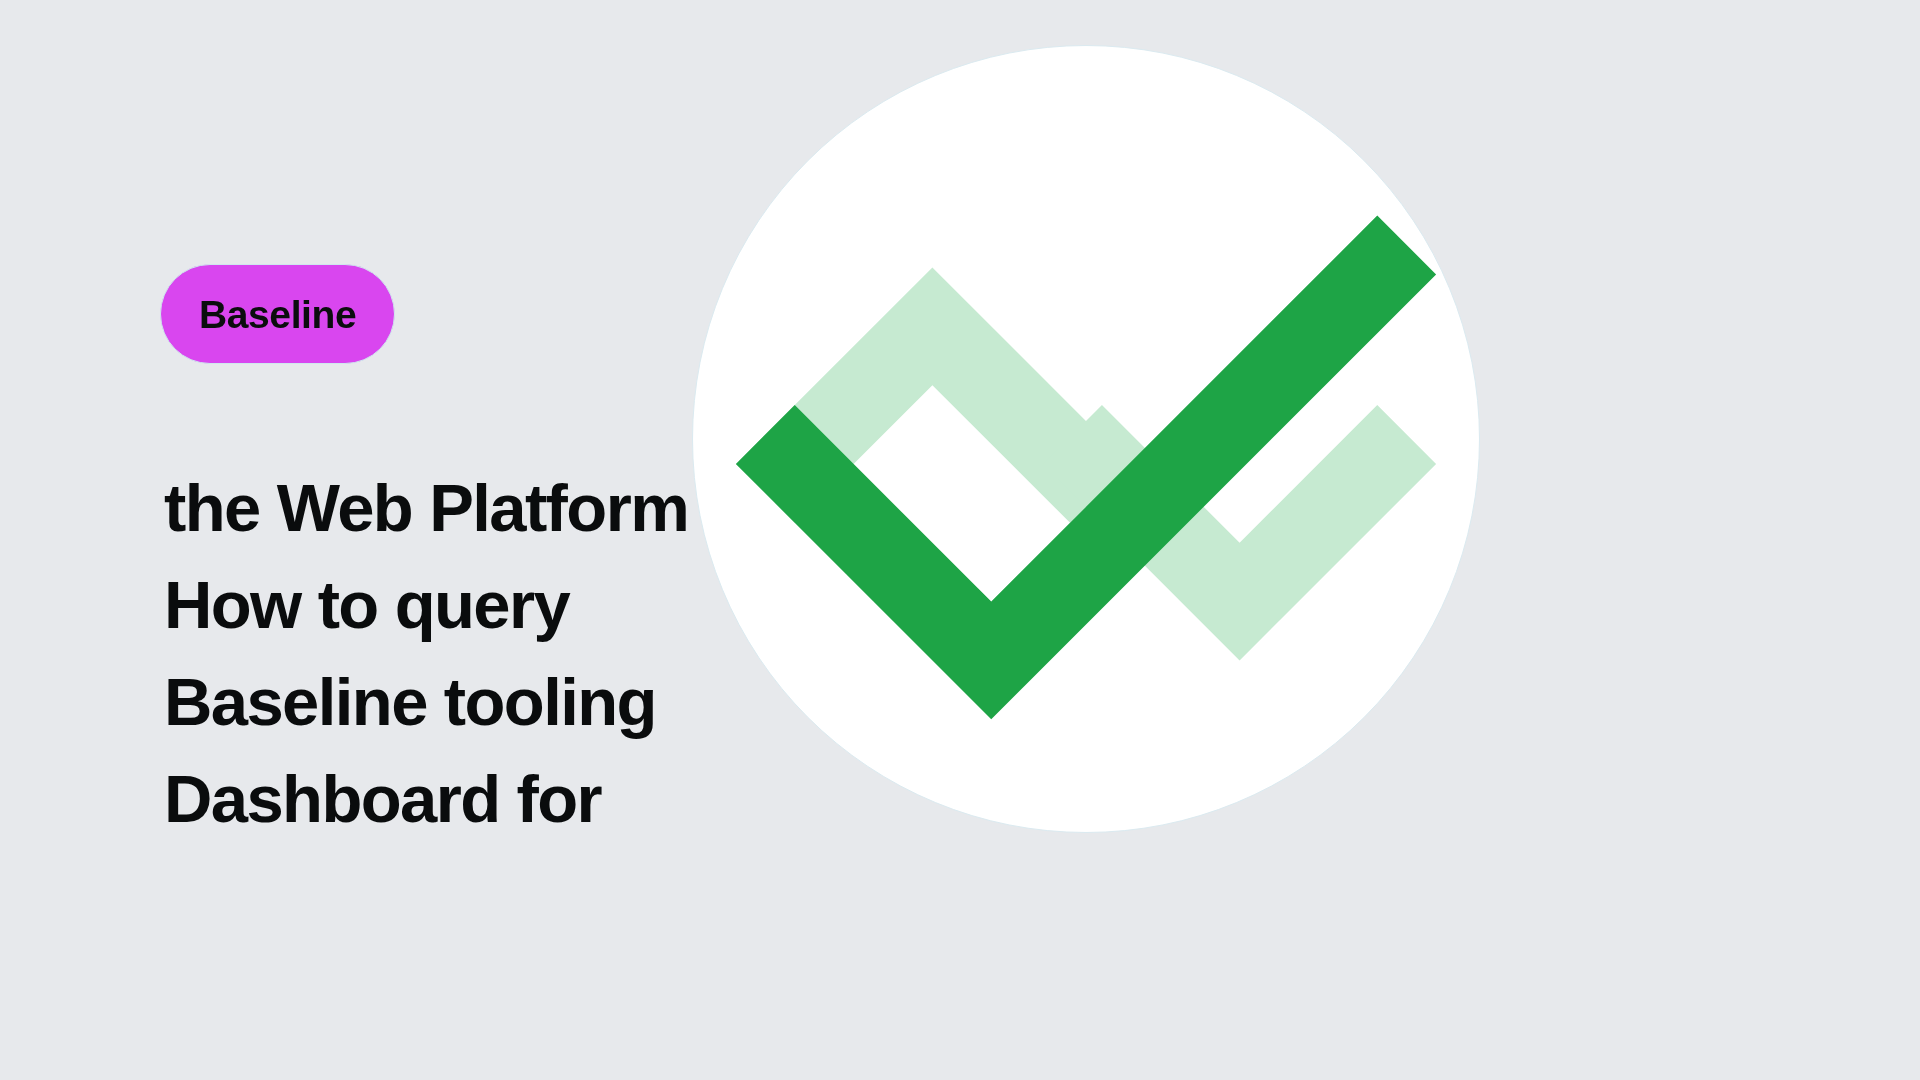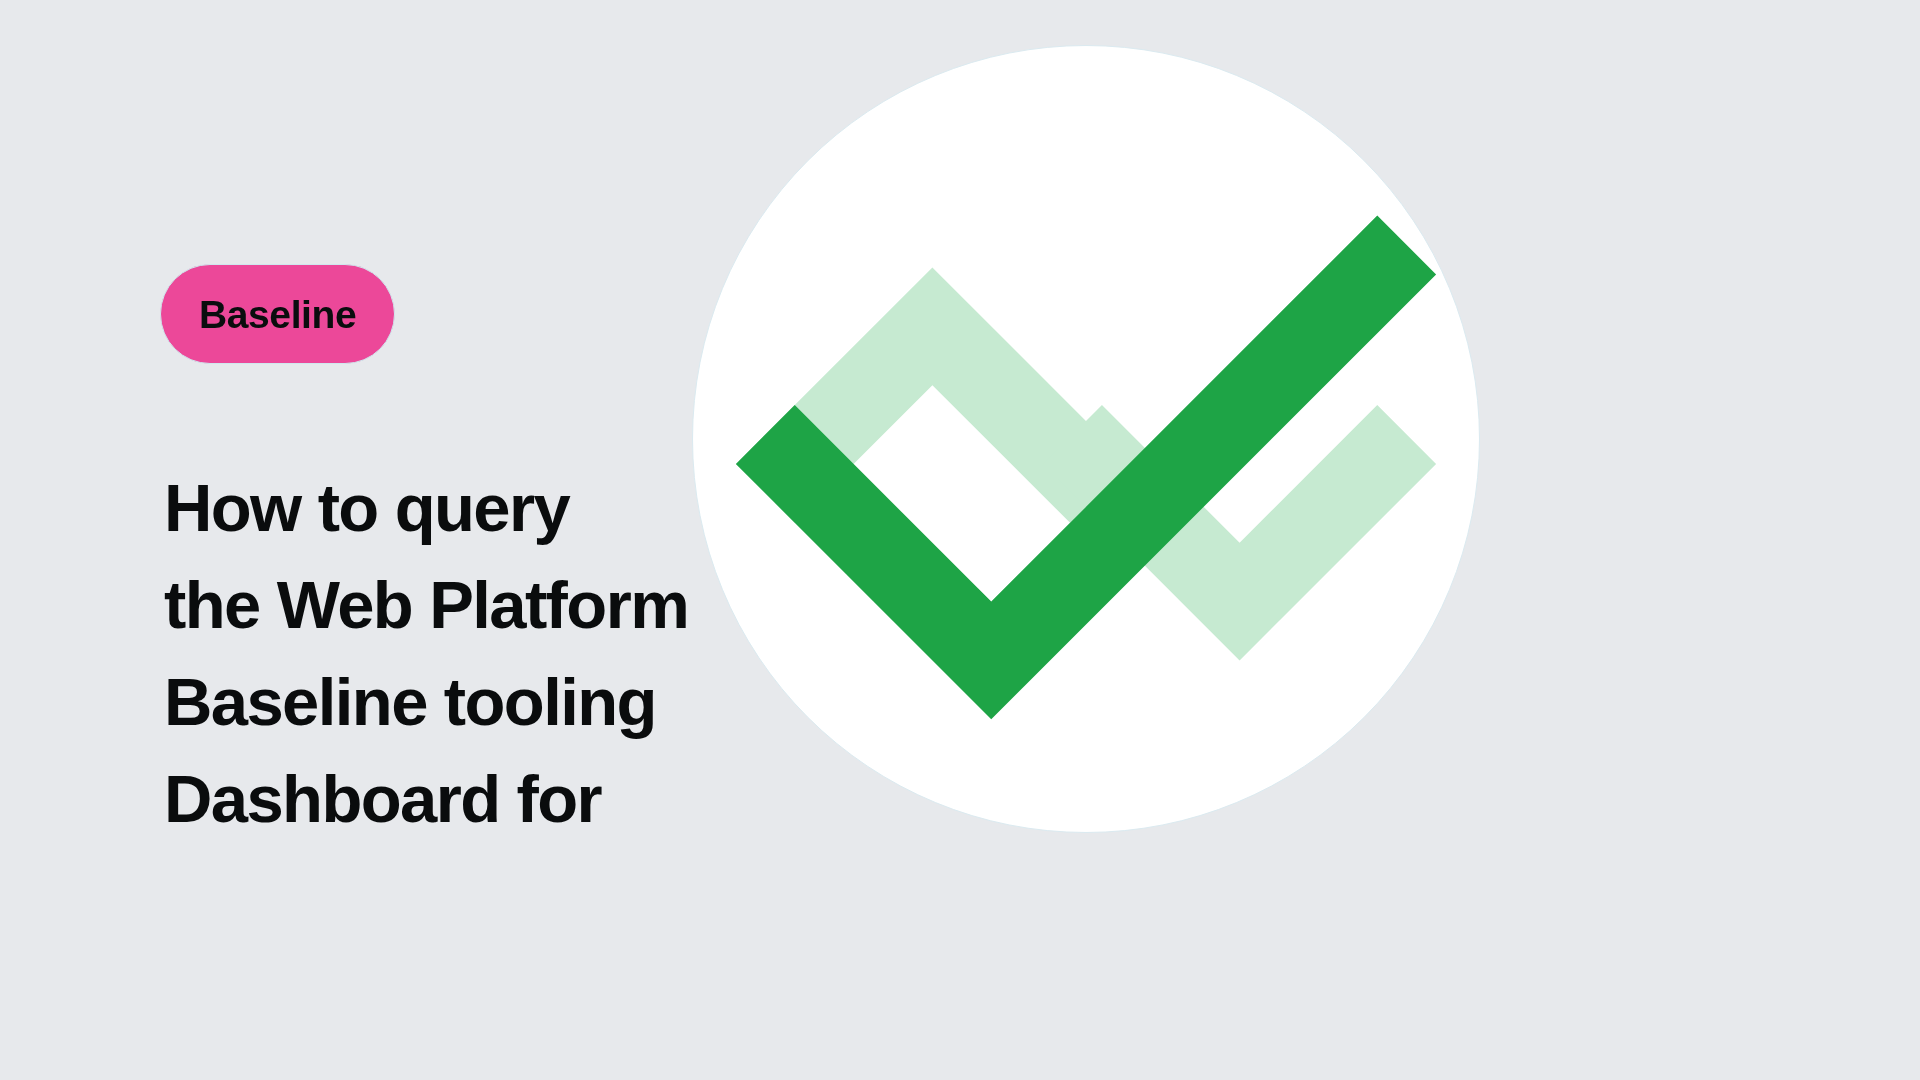--- a/index.html
+++ b/index.html
@@ -33,21 +33,21 @@
   .badge {
     position: absolute;
     left: 0px;
     top: 264px;
     height: 100px;
     box-sizing: border-box;
     display: flex;
     align-items: center;
     justify-content: center;
     padding: 0 38px;
-    background: #ec4899;
+    background: #d946ef;
     border: 1px solid #cfe8ee;
     border-radius: 999px;
   }
   .badge-label {
     font-family: "Liberation Sans", sans-serif;
     font-size: 39px;
     font-weight: 700;
     letter-spacing: -0.4px;
     color: #0b0d0e;
     white-space: nowrap;
@@ -98,22 +98,22 @@
 
 <div id="stage">
 
   <div class="left-col">
 
     <div class="badge">
       <span class="badge-label">Baseline</span>
     </div>
 
     <h1 class="headline">
+      <span class="hl-line">the Web Platform</span>
       <span class="hl-line">How to query</span>
-      <span class="hl-line">the Web Platform</span>
       <span class="hl-line">Baseline tooling</span>
       <span class="hl-line">Dashboard for</span>
     </h1>
 
   </div>
 
   <div class="logo-circle">
     <svg class="logo-svg" viewBox="0 0 788 788" xmlns="http://www.w3.org/2000/svg">
 
       <path d="M 43 419

